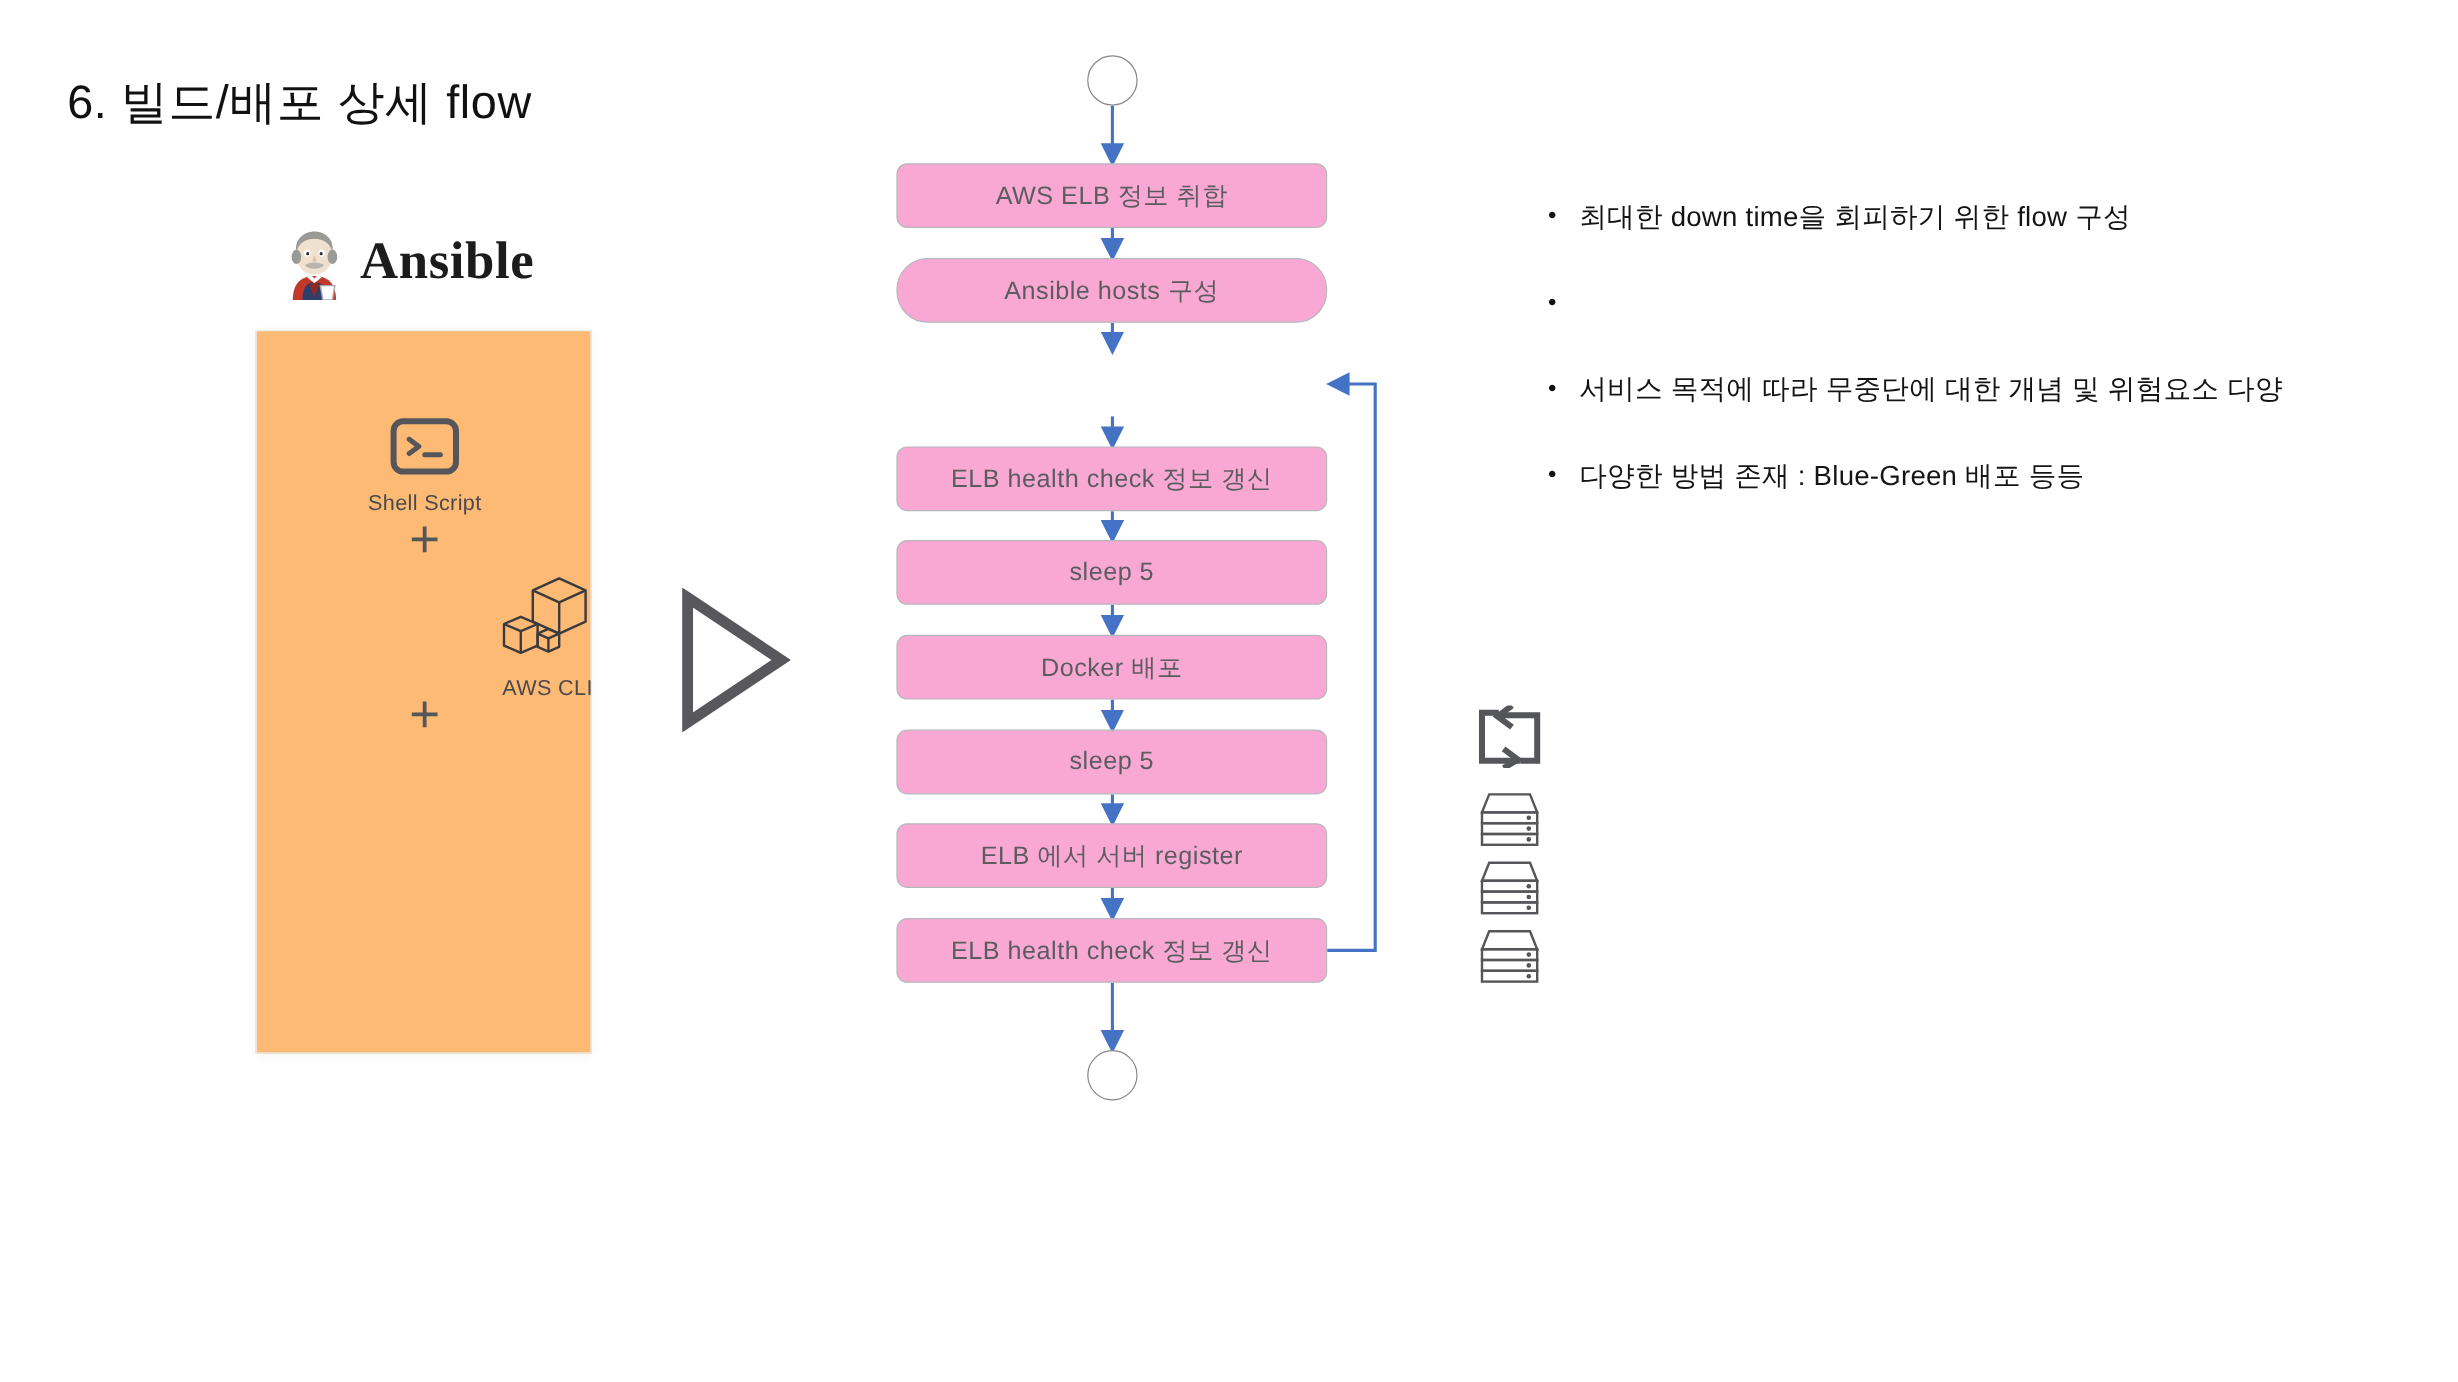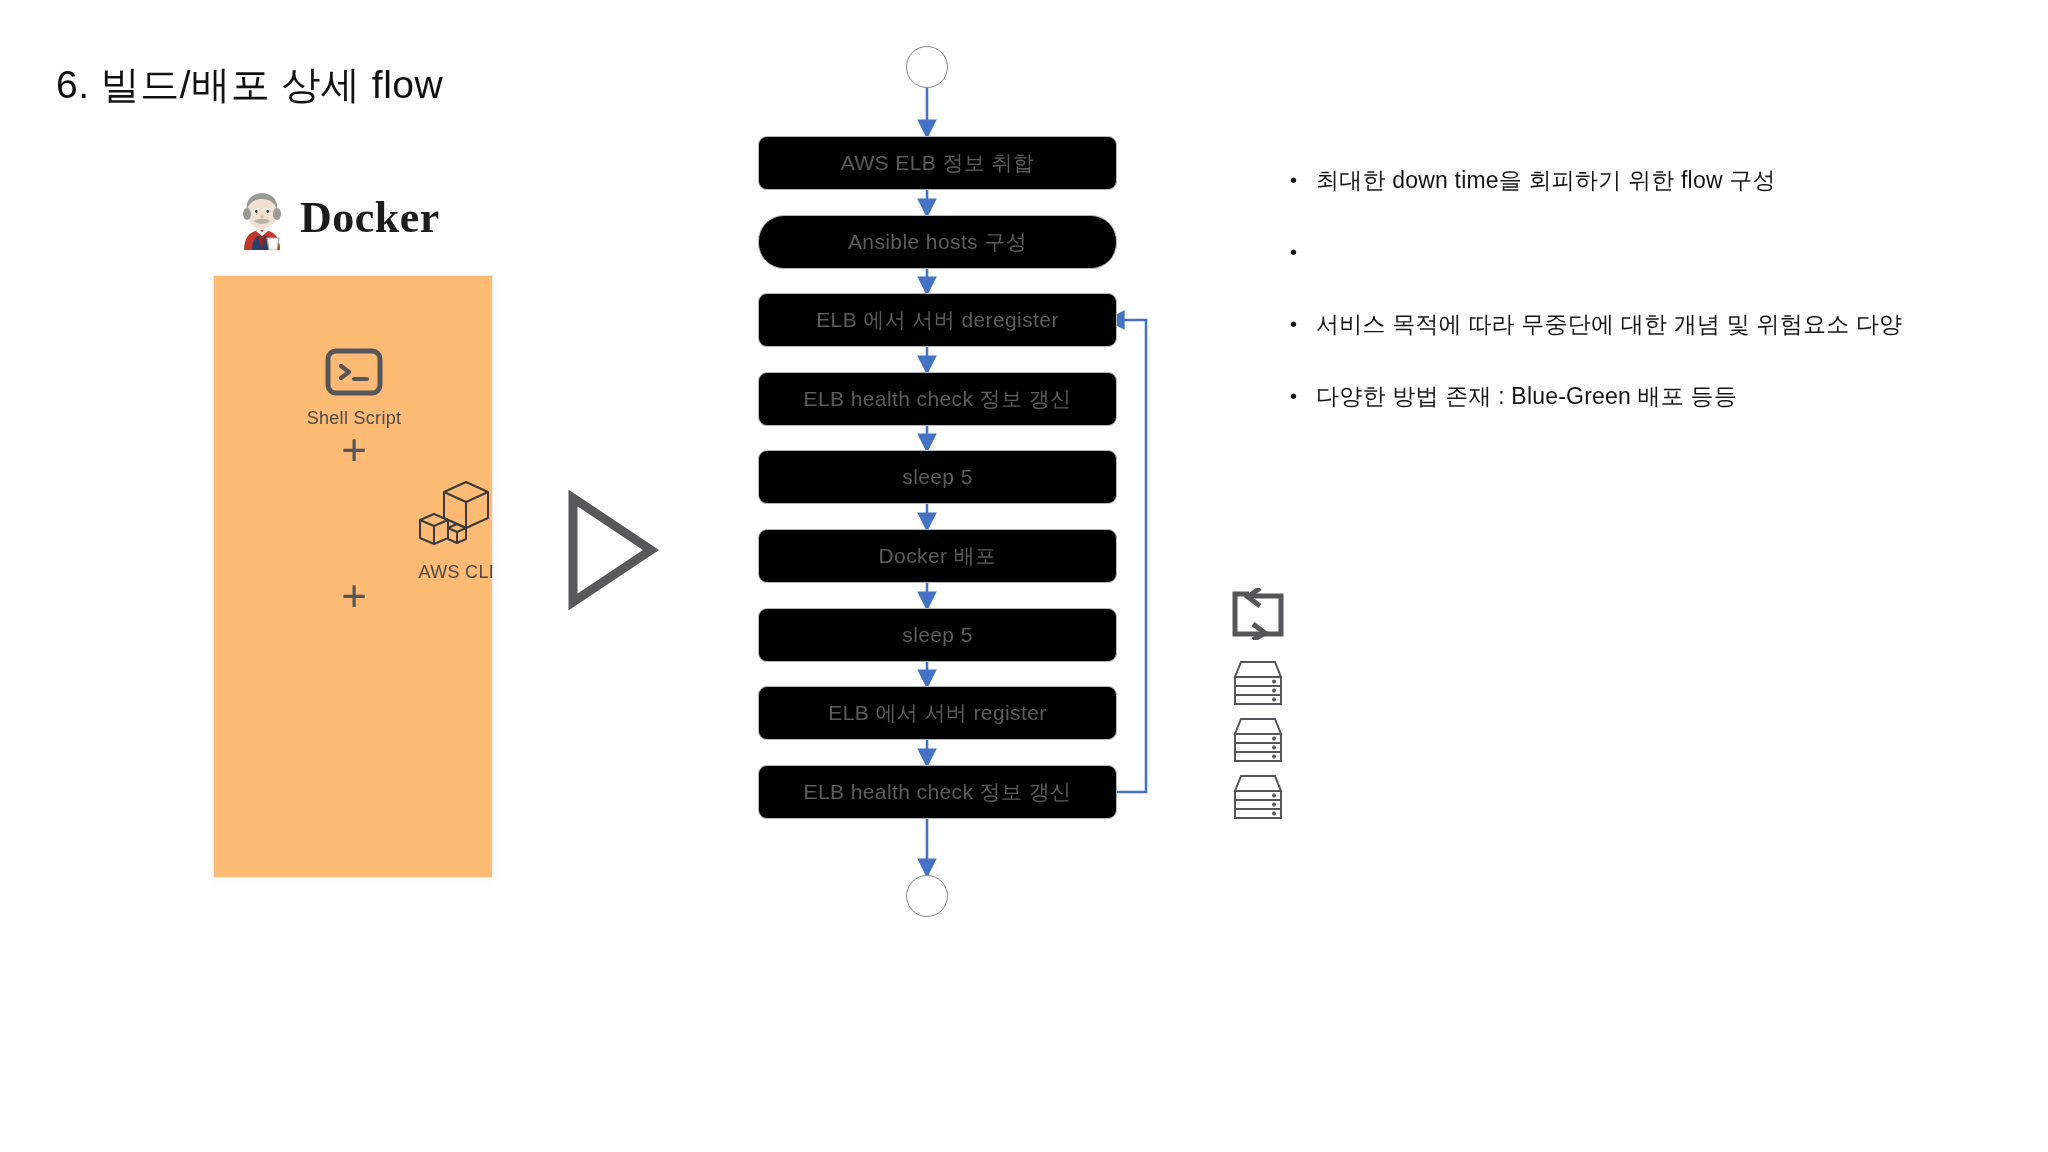--- a/index.html
+++ b/index.html
@@ -102,27 +102,27 @@
   
   #flow-chart {
     position: absolute;
     left: 700px;
     top: 0;
     width: 520px;
     height: 1152px;
   }
   .flow-box {
     position: absolute;
-    left: 58px;
+    left: 47px;
     width: 359px;
     height: 54px;
     box-sizing: border-box;
     border: 1px solid #b6b8bb;
     border-radius: 9px;
-    background: #000000;
+    background: #f9a8d4;
     display: flex;
     align-items: center;
     justify-content: center;
     font-size: 21px;
     color: #5b5c60;
     letter-spacing: 0.4px;
     white-space: nowrap;
   }
   .flow-terminator {
     position: absolute;
@@ -195,21 +195,21 @@
     <circle cx="22.4" cy="25.4" r="1.3" fill="#2b2b2b"></circle>
     <circle cx="33.6" cy="25.4" r="1.3" fill="#2b2b2b"></circle>
 
     <path d="M28 27 L26 32 L30 32 Z" fill="#d9c3a8"></path>
     <path d="M20 35 C24 32 32 32 36 35 C32 39 24 39 20 35 Z" fill="#b8b4ac"></path>
 
     <path d="M22 45 L28 50 L34 45 L31 43 L28 46 L25 43 Z" fill="#ffffff"></path>
 
     <path d="M33 52 L45 52 L43 64 L35 64 Z" fill="#ffffff" stroke="#a9a9a9" stroke-width="1.2"></path>
   </svg>
-  <div id="jenkins-wordmark">Docker</div>
+  <div id="jenkins-wordmark">Ansible</div>
 </div>
 
 <div id="tool-stack-card">
 
   <div class="tool-item" style="top:72px;">
     <svg width="58" height="48" viewBox="0 0 58 48">
       <rect x="3" y="3" width="52" height="42" rx="8" ry="8" fill="none" stroke="#55565a" stroke-width="5"></rect>
       <path d="M16 18 L24 24 L16 30" fill="none" stroke="#55565a" stroke-width="4.2" stroke-linecap="round" stroke-linejoin="round"></path>
       <line x1="29" y1="31" x2="42" y2="31" stroke="#55565a" stroke-width="4.2" stroke-linecap="round"></line>
     </svg>
@@ -266,21 +266,20 @@
         <line x1="227" y1="740" x2="227" y2="763"></line>
         <line x1="227" y1="819" x2="227" y2="873"></line>
         <path d="M406 792 L446 792 L446 320 L410 320"></path>
       </g>
   </svg>
 
   <div class="flow-terminator" style="top:46px;"></div>
 
   <div class="flow-box" style="top:136px;">AWS ELB 정보 취합</div>
   <div class="flow-box" style="top: 215px; border-radius: 26px;">Ansible hosts  구성</div>
-  <div class="flow-box" style="top: 293px;">ELB 에서 서버 deregister</div>
   <div class="flow-box" style="top: 372px;">ELB health check 정보 갱신</div>
   <div class="flow-box" style="top: 450px;">sleep 5</div>
   <div class="flow-box" style="top: 529px;">Docker 배포</div>
   <div class="flow-box" style="top: 608px;">sleep 5</div>
   <div class="flow-box" style="top: 686px;">ELB 에서 서버 register</div>
   <div class="flow-box" style="top: 765px;">ELB health check 정보 갱신</div>
 
   <div class="flow-terminator" style="top: 875px;"></div>
 </div>
 

